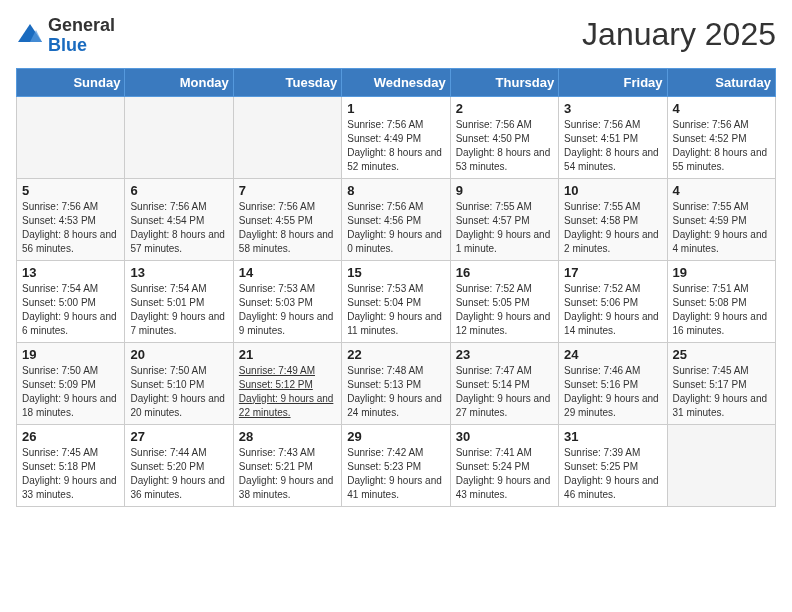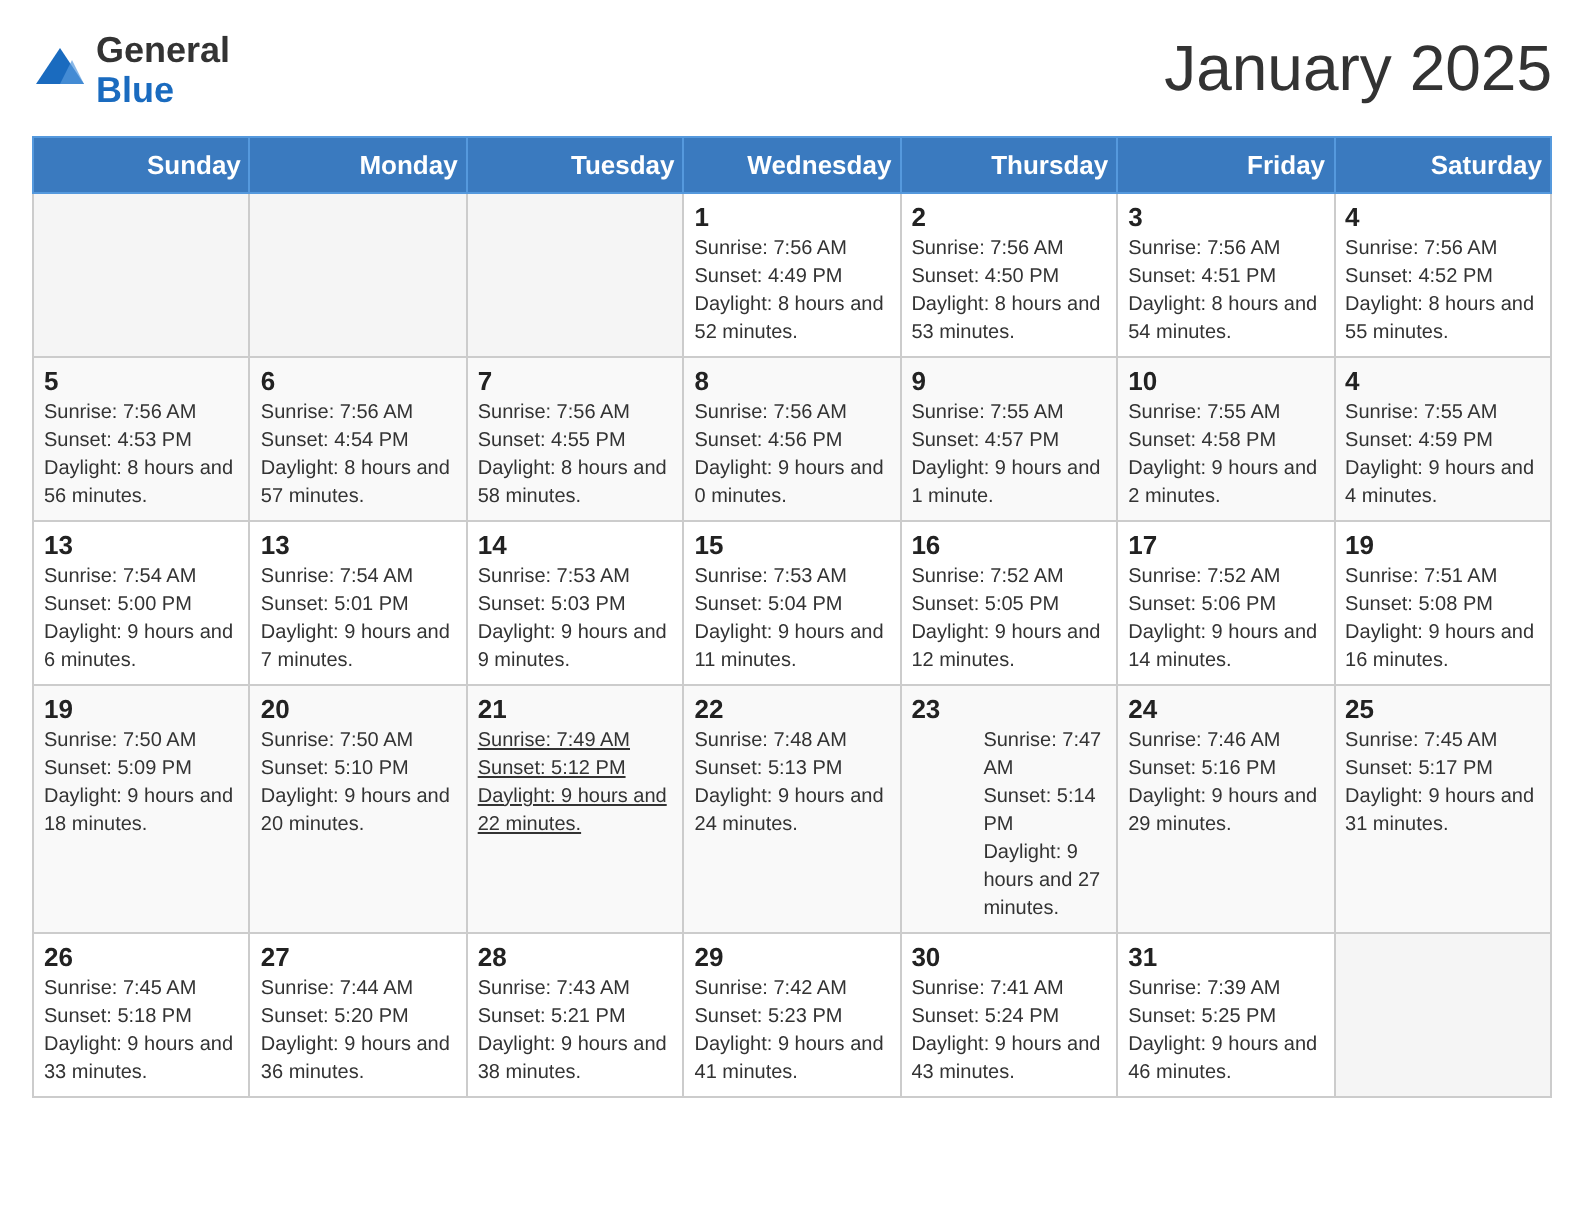--- a/index.html
+++ b/index.html
@@ -266,21 +266,21 @@
 Daylight: 9 hours and 22 minutes.</div>
         </td>
         <td>
           <span class="day-number">22</span>
           <div class="day-info" style="white-space: pre-line;">Sunrise: 7:48 AM
 Sunset: 5:13 PM
 Daylight: 9 hours and 24 minutes.</div>
         </td>
         <td>
           <span class="day-number">23</span>
-          <div class="day-info" style="white-space: pre-line; margin-left: 36px;">Sunrise: 7:47 AM
+          <div class="day-info" style="white-space: pre-line;">Sunrise: 7:47 AM
 Sunset: 5:14 PM
 Daylight: 9 hours and 27 minutes.</div>
         </td>
         <td>
           <span class="day-number">24</span>
           <div class="day-info" style="white-space: pre-line;">Sunrise: 7:46 AM
 Sunset: 5:16 PM
 Daylight: 9 hours and 29 minutes.</div>
         </td>
         <td>

